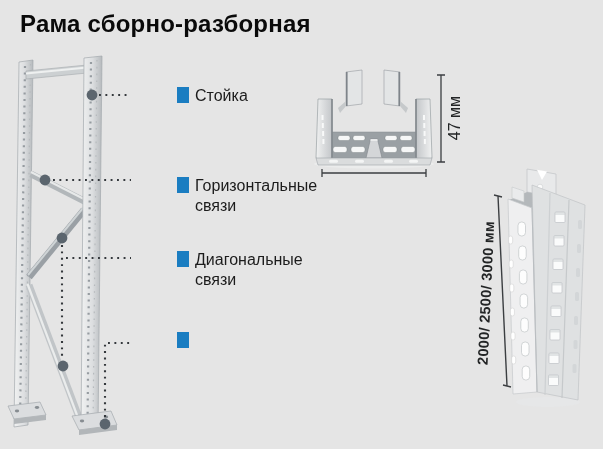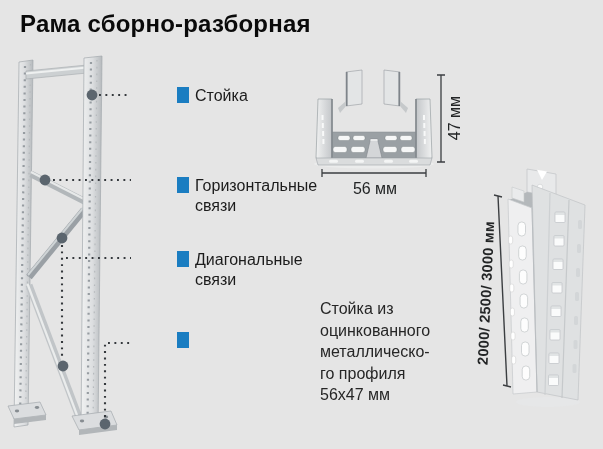--- a/index.html
+++ b/index.html
@@ -150,28 +150,22 @@
     <polygon points="20,100 136,100 134,107 22,107" fill="#dadcdd" stroke="#a0a5a9" stroke-width="0.6"></polygon>
     <rect x="33" y="101.8" width="9" height="3" rx="1.5" fill="#f4f5f5"></rect>
     <rect x="59" y="101.8" width="9" height="3" rx="1.5" fill="#f4f5f5"></rect>
     <rect x="88" y="101.8" width="9" height="3" rx="1.5" fill="#f4f5f5"></rect>
     <rect x="113" y="101.8" width="9" height="3" rx="1.5" fill="#f4f5f5"></rect>
 
     <path class="dim" d="M26,115 H130 M26,111 V119 M130,111 V119"></path>
     <path class="dim" d="M145,17 V104 M141,17 H149 M141,104 H149"></path>
   </svg>
 
-  <div class="dimtext" style="left:330px;top:180px;width:90px">56 мм</div>
   <div class="dimtext rot90" style="left:425px;top:109px;width:60px;height:18px">47 мм</div>
 
-  <div class="desc">Стойка из
-оцинкованного
-металлическо-
-го профиля
-56x47 мм</div>
 
   <svg class="abs" style="left:493px;top:160px" width="110" height="250" viewBox="0 0 110 250">
     <ellipse cx="55" cy="242" rx="32" ry="5" fill="#e6e7e8"></ellipse>
 
     <polygon points="34,9 63,14 63,37 34,32" fill="#e8e9ea" stroke="#c0c3c6" stroke-width="0.7"></polygon>
     <polygon points="44,9.8 54,11.5 49,20" fill="#ffffff"></polygon>
     <circle cx="47" cy="27" r="2.8" fill="#fbfbfb" stroke="#c3c6c9" stroke-width="0.5"></circle>
     <polygon points="16,40 34,32 63,38 40,50" fill="#b4b8bb"></polygon>
     <polygon points="19,27 31,31 31,42 19,38" fill="#eaebec" stroke="#c6c9cb" stroke-width="0.6"></polygon>
 

